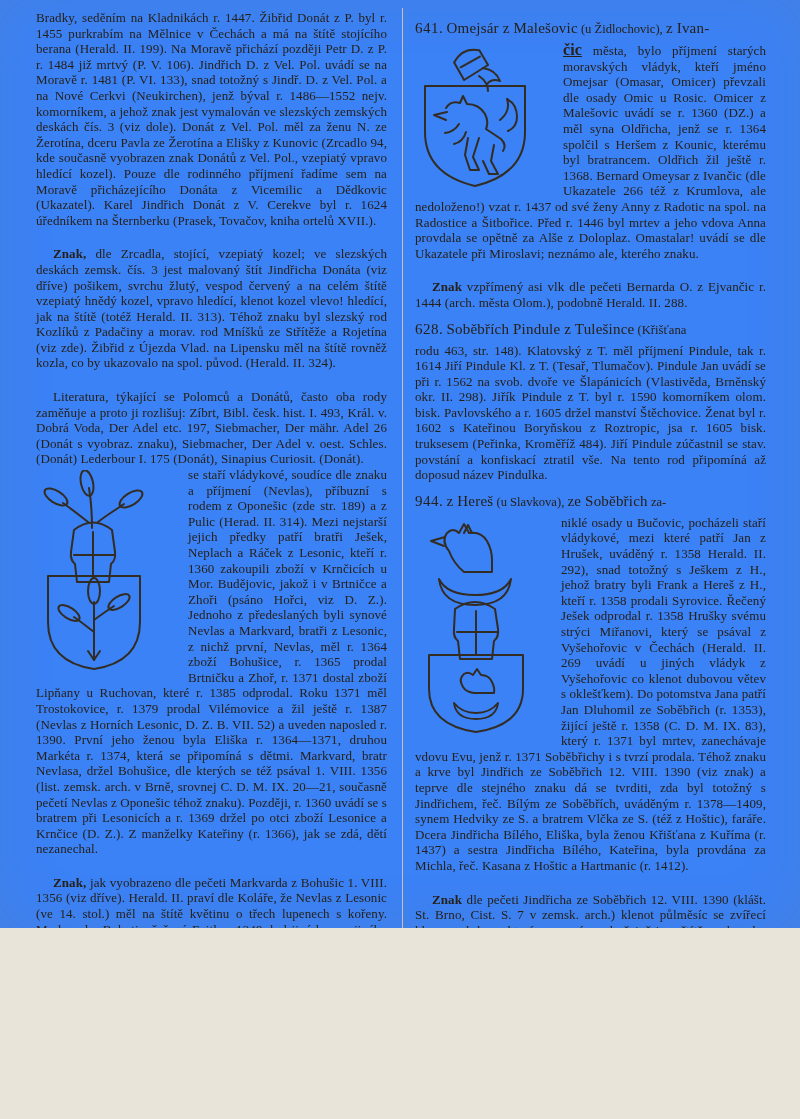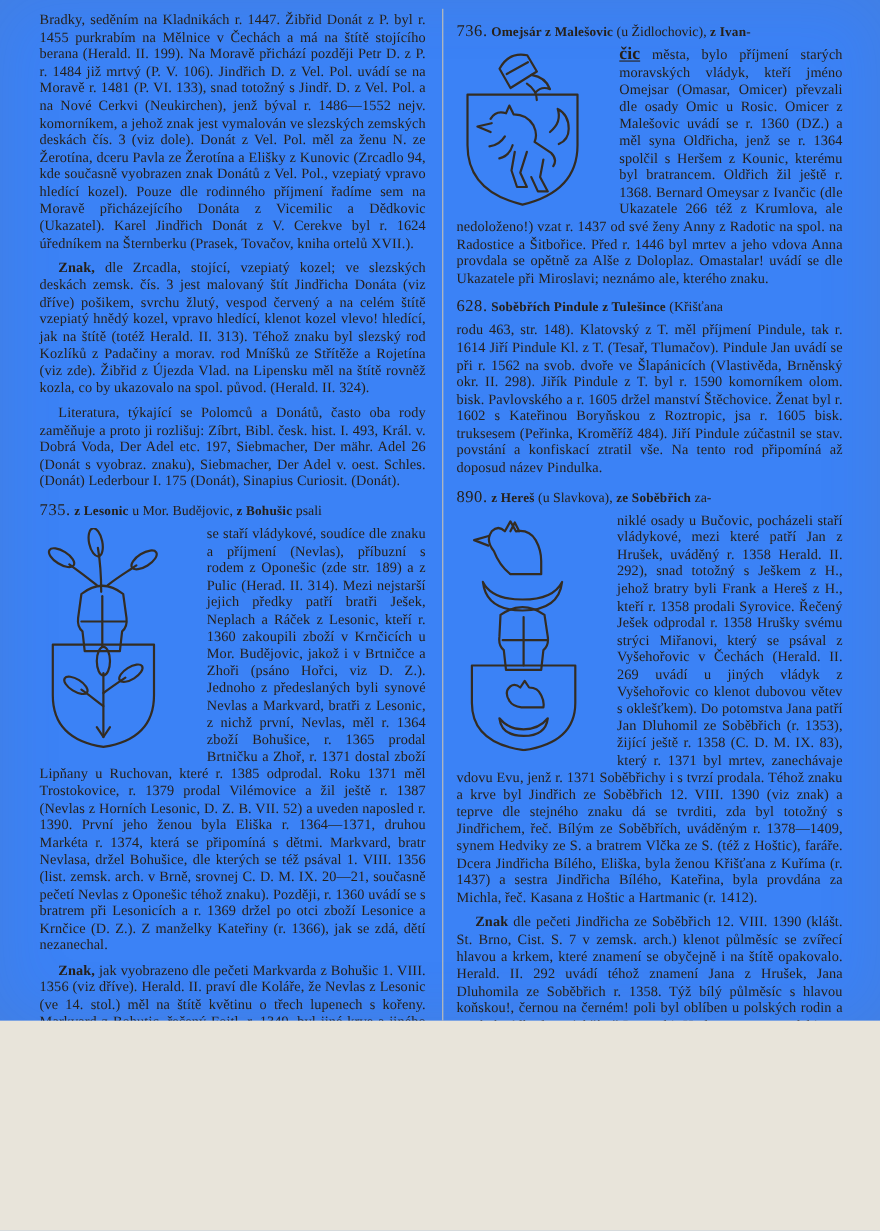--- a/index.html
+++ b/index.html
@@ -8,26 +8,26 @@
     background:#3b82f6; color:#262019; overflow:hidden;
     font-family:"Liberation Serif","DejaVu Serif",serif;
     box-shadow:inset 0 0 60px rgba(120,105,80,.12);
   }
   .columns { position:absolute; left:36px; top:10px; width:730px; display:flex; }
   .col { width:366px; }
   .col-left { margin-right:14px; }
   .col-right { margin-left:14px; }
   .divider { position:absolute; left:402px; top:8px; width:1px; height:1062px; background:#c9c2b2; }
   p { margin:0; text-align:justify; font-size:13px; line-height:15.6px; letter-spacing:.1px; }
-  p.sp { margin-top:7px; }
+  p.sp { margin-top:18px; }
   p.indent { text-indent:17px; }
   .b { font-weight:bold; }
   .entry-heading { margin:9px 0 3px 0; font-weight:normal; font-size:13px; line-height:19px; text-align:left; }
   .entry-num { font-size:15px; letter-spacing:.5px; }
-  .entry-title { font-size:12px; font-weight:bold; letter-spacing:.2px; }
+  .entry-title { font-size:15px; font-weight:normal; letter-spacing:.2px; }
   .entry-mid, .entry-tail { font-size:12.6px; }
   .title-run { font-size:16px; font-weight:bold;text-decoration:underline; }
   .fig { float:left; margin:3px 0 4px 0; }
   .fig svg { display:block; }
   .fig-735 { margin-right:38px; margin-left:2px; }
   .fig-736 { margin-right:32px; margin-left:4px; margin-top:4px; }
   .fig-738 { margin-right:30px; margin-left:4px; margin-top:2px; }
   .art { fill:none; stroke:#332c23; stroke-width:2; stroke-linecap:round; stroke-linejoin:round; }
   .page-number {
     position:absolute; left:0; right:0; top:1074px; text-align:center;
@@ -42,21 +42,20 @@
 
   <div class="columns">
 
     <div class="col col-left">
       <p><span>Bradky, seděním na Kladnikách r. 1447. Žibřid Donát z P. byl r. 1455 purkrabím na Mělnice v Čechách a má na štítě stojícího berana (Herald. II. 199). Na Moravě přichází později Petr D. z P. r. 1484 již mrtvý (P. V. 106). Jindřich D. z Vel. Pol. uvádí se na Moravě r. 1481 (P. VI. 133), snad totožný s Jindř. D. z Vel. Pol. a na Nové Cerkvi (Neukirchen), jenž býval r. 1486—1552 nejv. komorníkem, a jehož znak jest vymalován ve slezských zemských deskách čís. 3 (viz dole). Donát z Vel. Pol. měl za ženu N. ze Žerotína, dceru Pavla ze Žerotína a Elišky z Kunovic (Zrcadlo 94, kde současně vyobrazen znak Donátů z Vel. Pol., vzepiatý vpravo hledící kozel). Pouze dle rodinného příjmení řadíme sem na Moravě přicházejícího Donáta z Vicemilic a Dědkovic (Ukazatel). Karel Jindřich Donát z V. Cerekve byl r. 1624 úředníkem na Šternberku (Prasek, Tovačov, kniha ortelů XVII.).</span></p>
 
       <p class="indent sp"><span class="b">Znak,</span><span> dle Zrcadla, stojící, vzepiatý kozel; ve slezských deskách zemsk. čís. 3 jest malovaný štít Jindřicha Donáta (viz dříve) pošikem, svrchu žlutý, vespod červený a na celém štítě vzepiatý hnědý kozel, vpravo hledící, klenot kozel vlevo! hledící, jak na štítě (totéž Herald. II. 313). Téhož znaku byl slezský rod Kozlíků z Padačiny a morav. rod Mníšků ze Střítěže a Rojetína (viz zde). Žibřid z Újezda Vlad. na Lipensku měl na štítě rovněž kozla, co by ukazovalo na spol. původ. (Herald. II. 324).</span></p>
 
       <p class="indent sp"><span>Literatura, týkající se Polomců a Donátů, často oba rody zaměňuje a proto ji rozlišuj: Zíbrt, Bibl. česk. hist. I. 493, Král. v. Dobrá Voda, Der Adel etc. 197, Siebmacher, Der mähr. Adel 26 (Donát s vyobraz. znaku), Siebmacher, Der Adel v. oest. Schles. (Donát) Lederbour I. 175 (Donát), Sinapius Curiosit. (Donát).</span></p>
 
-      <h3 class="entry-heading"><span class="entry-num">735.</span> <span class="entry-title">z Lesonic</span><span class="entry-mid"> u Mor. Budějovic, </span><span class="entry-title">z Bohušic</span><span class="entry-tail"> psali</span></h3>
 
       <p>
         <span class="fig fig-735" aria-label="crest of three leaves above a great helm with cross, over a shield bearing a three-leaf plant with root">
           <svg viewBox="0 0 112 200" width="112" height="200">
             <g class="art">
               <path d="M54 58 C54 42 53 30 51 18"></path>
               <path d="M50 52 C40 44 32 38 25 33"></path>
               <path d="M60 52 C70 44 79 39 86 34"></path>
               <ellipse cx="49" cy="13" rx="6" ry="13" transform="rotate(-12 49 13)"></ellipse>
               <ellipse cx="18" cy="27" rx="6" ry="13" transform="rotate(-58 18 27)"></ellipse>
@@ -75,21 +74,21 @@
             </g>
           </svg>
         </span><span>se staří vládykové, soudíce dle znaku a příjmení (Nevlas), příbuzní s rodem z Oponešic (zde str. 189) a z Pulic (Herad. II. 314). Mezi nejstarší jejich předky patří bratři Ješek, Neplach a Ráček z Lesonic, kteří r. 1360 zakoupili zboží v Krnčicích u Mor. Budějovic, jakož i v Brtničce a Zhoři (psáno Hořci, viz D. Z.). Jednoho z předeslaných byli synové Nevlas a Markvard, bratři z Lesonic, z nichž první, Nevlas, měl r. 1364 zboží Bohušice, r. 1365 prodal Brtničku a Zhoř, r. 1371 dostal zboží Lipňany u Ruchovan, které r. 1385 odprodal. Roku 1371 měl Trostokovice, r. 1379 prodal Vilémovice a žil ještě r. 1387 (Nevlas z Horních Lesonic, D. Z. B. VII. 52) a uveden naposled r. 1390. První jeho ženou byla Eliška r. 1364—1371, druhou Markéta r. 1374, která se připomíná s dětmi. Markvard, bratr Nevlasa, držel Bohušice, dle kterých se též psával 1. VIII. 1356 (list. zemsk. arch. v Brně, srovnej C. D. M. IX. 20—21, současně pečetí Nevlas z Oponešic téhož znaku). Později, r. 1360 uvádí se s bratrem při Lesonicích a r. 1369 držel po otci zboží Lesonice a Krnčice (D. Z.). Z manželky Kateřiny (r. 1366), jak se zdá, dětí nezanechal.</span>
       </p>
 
       <p class="indent sp"><span class="b">Znak,</span><span> jak vyobrazeno dle pečeti Markvarda z Bohušic 1. VIII. 1356 (viz dříve). Herald. II. praví dle Koláře, že Nevlas z Lesonic (ve 14. stol.) měl na štítě květinu o třech lupenech s kořeny. Markvard z Bohutic, řečený Foitl, r. 1349, byl jiné krve a jiného znaku, jak později uvádíme. Jan Krištof Čakovec z Bohušic byl r. 1651 chudý český vládyka (české D. Z. 626, F. 1). Hanuš z Bohutic má r. 1451 na štítě dančí parohy se širokými</span></p>
     </div>
 
     <div class="col col-right">
 
-      <h3 class="entry-heading"><span class="entry-num">736.</span> <span class="entry-title">Omejsár z Malešovic</span><span class="entry-mid"> (u Židlochovic), </span><span class="entry-title">z Ivan-</span></h3>
+      <h3 class="entry-heading"><span class="entry-num">641.</span> <span class="entry-title">Omejsár z Malešovic</span><span class="entry-mid"> (u Židlochovic), </span><span class="entry-title">z Ivan-</span></h3>
 
       <p>
         <span class="fig fig-736" aria-label="tilted helm with mantling above a shield bearing a rampant wolf">
           <svg viewBox="0 0 112 142" width="112" height="142">
             <g class="art">
               <g transform="rotate(-24 52 20)">
                 <path d="M38 10 Q52 -1 66 9 L68 26 L40 30 Z"></path>
                 <path d="M42 17 L64 15"></path>
               </g>
               <path d="M64 22 q13 2 17 13 q-8 -3 -13 3"></path>
@@ -100,26 +99,27 @@
               <path d="M40 78 q-5 8 -14 9"></path>
               <path d="M47 86 q-3 10 -12 12"></path>
               <path d="M60 92 l-6 19 6 13 -9 0 -5 -15 3 -17"></path>
               <path d="M75 99 l-3 16 7 13 -9 0 -6 -13"></path>
               <path d="M81 74 q11 -9 7 -21 q10 5 10 18 q0 10 -9 14"></path>
             </g>
           </svg>
         </span><span class="title-run">čic</span><span> města, bylo příjmení starých moravských vládyk, kteří jméno Omejsar (Omasar, Omicer) převzali dle osady Omic u Rosic. Omicer z Malešovic uvádí se r. 1360 (DZ.) a měl syna Oldřicha, jenž se r. 1364 spolčil s Heršem z Kounic, kterému byl bratrancem. Oldřich žil ještě r. 1368. Bernard Omeysar z Ivančic (dle Ukazatele 266 též z Krumlova, ale nedoloženo!) vzat r. 1437 od své ženy Anny z Radotic na spol. na Radostice a Šitbořice. Před r. 1446 byl mrtev a jeho vdova Anna provdala se opětně za Alše z Doloplaz. Omastalar! uvádí se dle Ukazatele při Miroslavi; neznámo ale, kterého znaku.</span>
       </p>
 
+      <p class="indent sp"><span class="b">Znak</span><span> vzpřímený asi vlk dle pečeti Bernarda O. z Ejvančic r. 1444 (arch. města Olom.), podobně Herald. II. 288.</span></p>
 
       <h3 class="entry-heading"><span class="entry-num">628.</span> <span class="entry-title">Soběbřích Pindule z Tulešince</span><span class="entry-tail"> (Křišťana</span></h3>
 
       <p><span>rodu 463, str. 148). Klatovský z T. měl příjmení Pindule, tak r. 1614 Jiří Pindule Kl. z T. (Tesař, Tlumačov). Pindule Jan uvádí se při r. 1562 na svob. dvoře ve Šlapánicích (Vlastivěda, Brněnský okr. II. 298). Jiřík Pindule z T. byl r. 1590 komorníkem olom. bisk. Pavlovského a r. 1605 držel manství Štěchovice. Ženat byl r. 1602 s Kateřinou Boryňskou z Roztropic, jsa r. 1605 bisk. truksesem (Peřinka, Kroměříž 484). Jiří Pindule zúčastnil se stav. povstání a konfiskací ztratil vše. Na tento rod připomíná až doposud název Pindulka.</span></p>
 
-      <h3 class="entry-heading"><span class="entry-num">890.</span> <span class="entry-title">z Hereš</span><span class="entry-mid"> (u Slavkova), </span><span class="entry-title">ze Soběbřich</span><span class="entry-tail"> za-</span></h3>
+      <h3 class="entry-heading"><span class="entry-num">944.</span> <span class="entry-title">z Hereš</span><span class="entry-mid"> (u Slavkova), </span><span class="entry-title">ze Soběbřich</span><span class="entry-tail"> za-</span></h3>
 
       <p>
         <span class="fig fig-738" aria-label="animal head on a crescent above a great helm with cross, over a shield bearing a head above a crescent">
           <svg viewBox="0 0 112 216" width="112" height="216">
             <g class="art">
               <path d="M30 34 q-8 -10 -2 -18 q6 -6 12 0 l5 -9 5 9 q12 -2 18 8 q5 9 5 19 l0 12 -28 0 q-10 -8 -15 -21 z"></path>
               <path d="M26 20 l-14 4 13 5"></path>
               <path d="M45 16 l4 -8 4 8"></path>
               <path d="M20 62 q8 16 36 16 q28 0 36 -16 q-3 26 -36 26 q-33 0 -36 -26 z"></path>
               <path d="M36 92 Q56 78 76 92 L79 112 Q80 120 75 124 L73 142 L41 142 L39 124 Q34 120 35 112 Z"></path>

